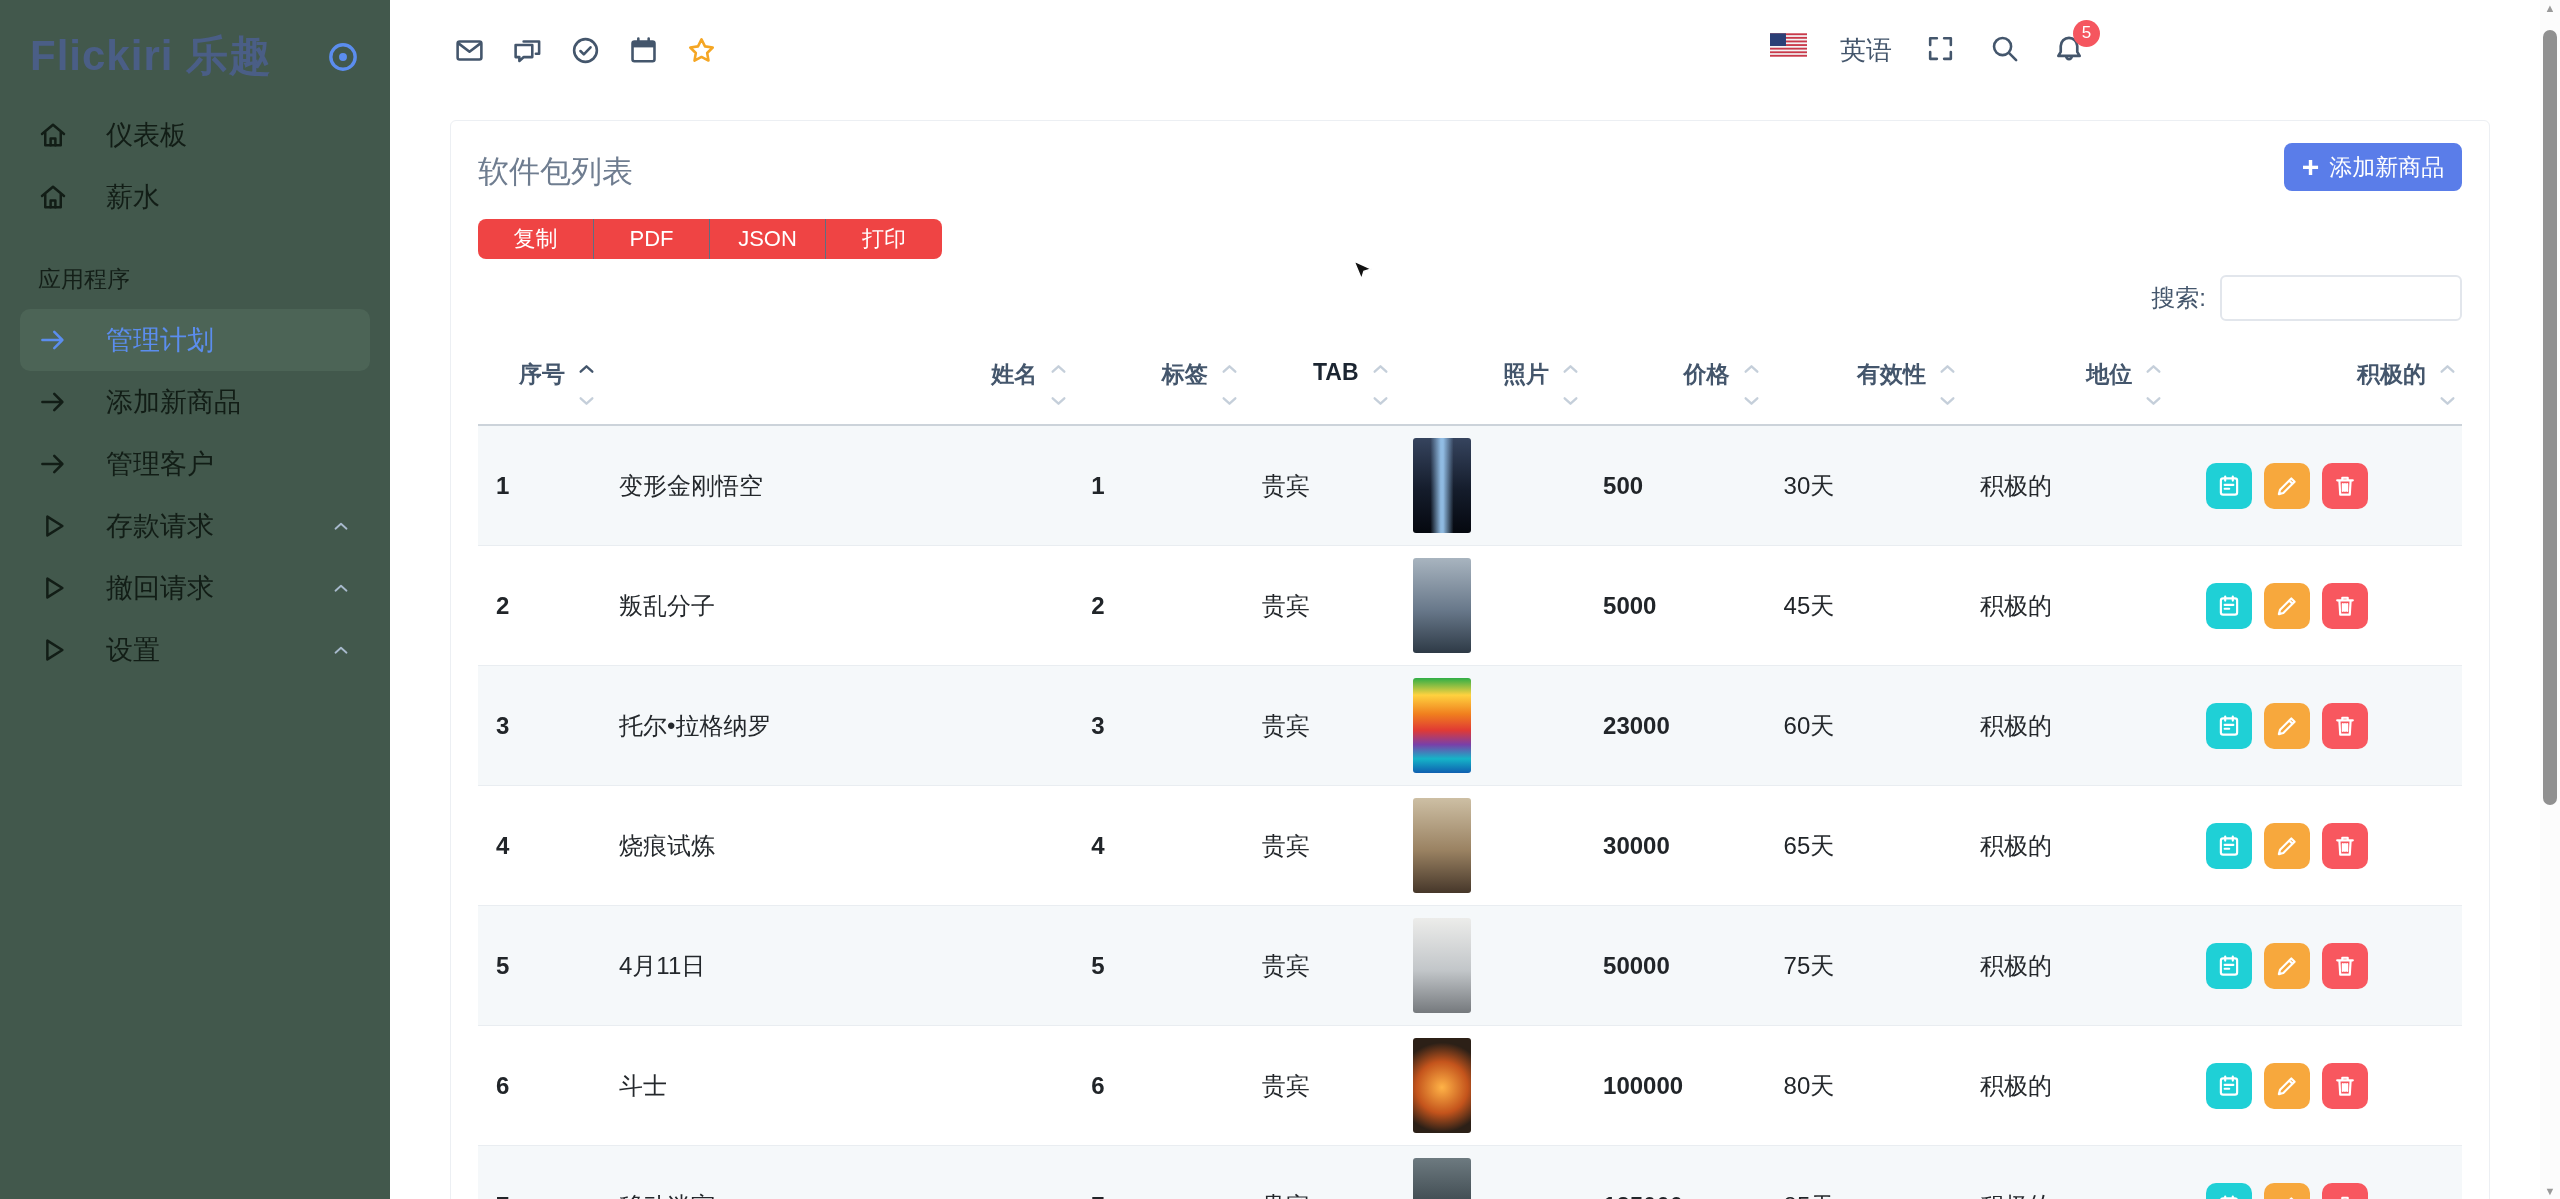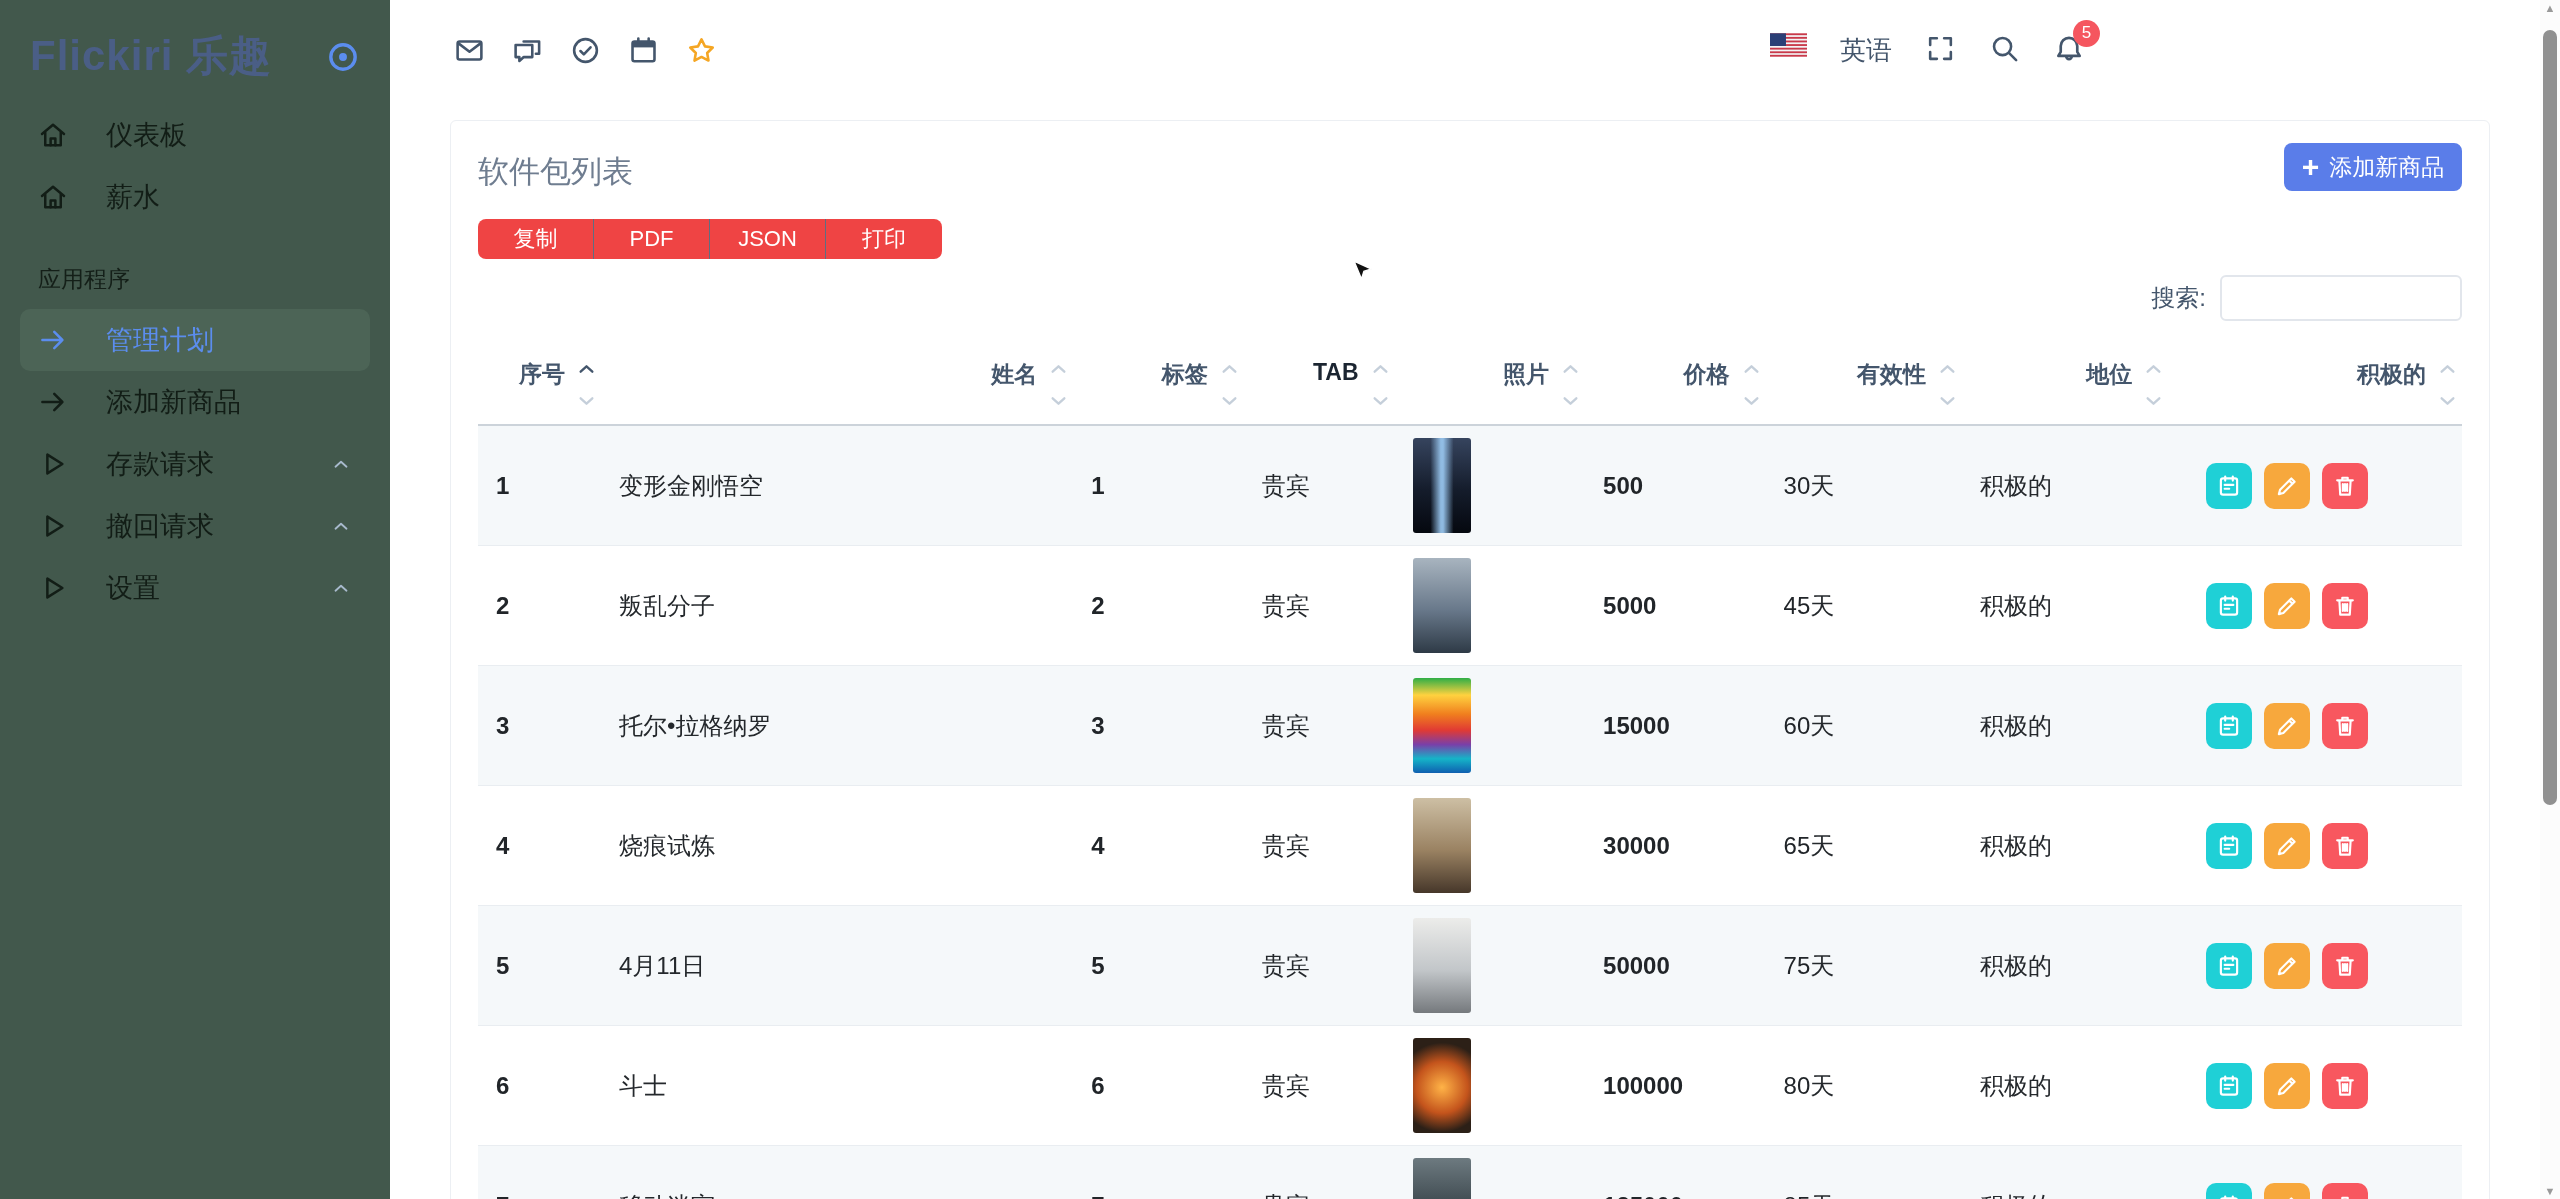--- a/index.html
+++ b/index.html
@@ -122,20 +122,28 @@
           <span class="mi-icon icon">
             <svg viewBox="0 0 24 24">
               <path d="M3.5 12h16M13 5.5l6.5 6.5L13 18.5"></path>
             </svg>
           </span>
           <span class="mi-label">添加新商品</span>
         </div>
         <div class="menu-item">
           <span class="mi-icon icon">
             <svg viewBox="0 0 24 24">
+              <path d="M3.5 12h16M13 5.5l6.5 6.5L13 18.5"></path>
+            </svg>
+          </span>
+          <span class="mi-label">管理客户</span>
+        </div>
+        <div class="menu-item">
+          <span class="mi-icon icon">
+            <svg viewBox="0 0 24 24">
               <path d="M7.5 4.5v15L19.5 12z"></path>
             </svg>
           </span>
           <span class="mi-label">存款请求</span>
           <span class="mi-chev icon">
             <svg viewBox="0 0 24 24">
               <path d="M6 15l6-5.5L18 15"></path>
             </svg>
           </span>
         </div>
@@ -426,21 +434,21 @@
                 </button></td>
             </tr>
             <tr>
               <td class="c-sn">3</td>
               <td class="c-name">托尔•拉格纳罗</td>
               <td class="c-tag">3</td>
               <td class="c-tab">贵宾</td>
               <td class="c-photo">
                 <div class="poster" style="background:linear-gradient(180deg, #2fae46 0%, #ffd23f 18%, #f07f1e 38%, #e03a34 55%, #7a3fa8 70%, #15b4c8 85%, #0f5fb0 100%)"></div>
               </td>
-              <td class="c-price">15000</td>
+              <td class="c-price">23000</td>
               <td class="c-validity"><b>60</b><span class="unit">天</span></td>
               <td class="c-status">积极的</td>
               <td class="c-actions"><button class="act" style="background:#1fd0d6">
                   <span class="icon">
                     <svg viewBox="0 0 24 24">
                       <rect x="4.5" y="5" width="15" height="15" rx="2"></rect>
                       <path d="M8.5 3.2V7M15.5 3.2V7M8 11h8M8 14.5h4.2"></path>
                     </svg>
                   </span>
                 </button><button class="act" style="background:#f7a83d">

